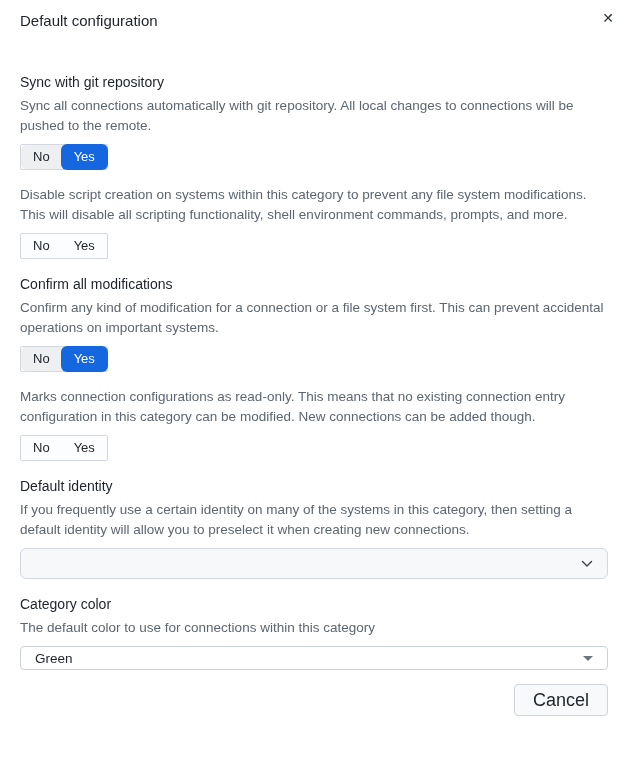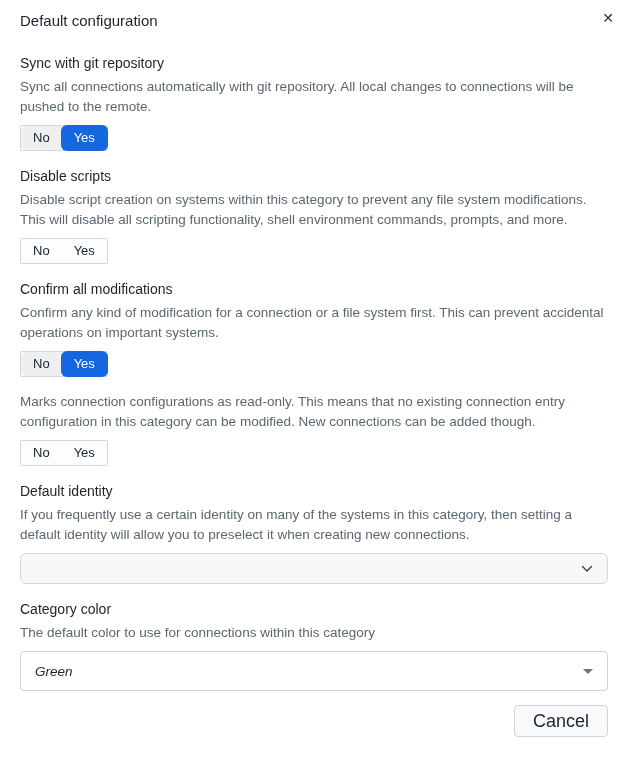--- a/index.html
+++ b/index.html
@@ -16,21 +16,21 @@
     margin: 0; font-size: 15px; font-weight: 400; line-height: 22px; color: #1d232a;
   }
   .close-btn {
     position: absolute; top: 8px; right: 12px;
     background: none; border: none; padding: 2px;
     font-size: 14px; line-height: 16px; color: #2b3138; cursor: pointer;
     font-family: "Liberation Sans", sans-serif;
   }
 
   .section { margin-top: 15px; }
-  .section.first { margin-top: 21px; }
+  .section.first { margin-top: 40px; }
   .section h3 {
     margin: 0 0 4px 0; font-size: 14px; font-weight: 400; line-height: 20px; color: #1d232a;
   }
   .section p {
     margin: 0 0 8px 0; font-size: 13.5px; line-height: 20px; color: #5c6670;
   }
 
   .toggle {
     display: inline-flex; align-items: stretch;
     border: 1px solid #d2d8de; border-radius: 2px; background: #fcfdfe;
@@ -46,21 +46,21 @@
     background: var(--accent, #1467df); color: #ffffff;
     margin: -1px; padding: 5px 13px; border-radius: 6px;
   }
 
   .select {
     width: 100%; height: 31px;
     display: flex; align-items: center; justify-content: space-between;
     padding: 0 14px; font-size: 13.5px; color: #22272d; cursor: pointer;
   }
   .select-identity { background: #f6f8fa; border: 1px solid #d2d8de; border-radius: 6px; }
-  .select-color { background: #ffffff; border: 1px solid #ccd2d8; border-radius: 4px; height: 40px; font-style: italic; }
+  .select-color { background: #ffffff; border: 1px solid #ccd2d8; border-radius: 4px; height: 24px; }
   .chevron { display: inline-flex; }
   .caret {
     width: 0; height: 0;
     border-left: 5px solid transparent; border-right: 5px solid transparent;
     border-top: 5px solid #6d757d;
   }
 
   .footer { display: flex; justify-content: flex-end; gap: 10px; margin-top: 14px; }
   .btn {
     height: 32px; border-radius: 4px; font-size: 18px; cursor: pointer;
@@ -82,21 +82,20 @@
   <section class="section first">
     <h3>Sync with git repository</h3>
     <p>Sync all connections automatically with git repository. All local changes to connections will be pushed to the remote.</p>
     <div class="toggle on">
       <button class="opt opt-no">No</button>
       <button class="opt opt-yes">Yes</button>
     </div>
   </section>
 
   <section class="section">
-    <h3>Disable scripts</h3>
     <p>Disable script creation on systems within this category to prevent any file system modifications. This will disable all scripting functionality, shell environment commands, prompts, and more.</p>
     <div class="toggle">
       <button class="opt opt-no">No</button>
       <button class="opt opt-yes">Yes</button>
     </div>
   </section>
 
   <section class="section">
     <h3>Confirm all modifications</h3>
     <p>Confirm any kind of modification for a connection or a file system first. This can prevent accidental operations on important systems.</p>

